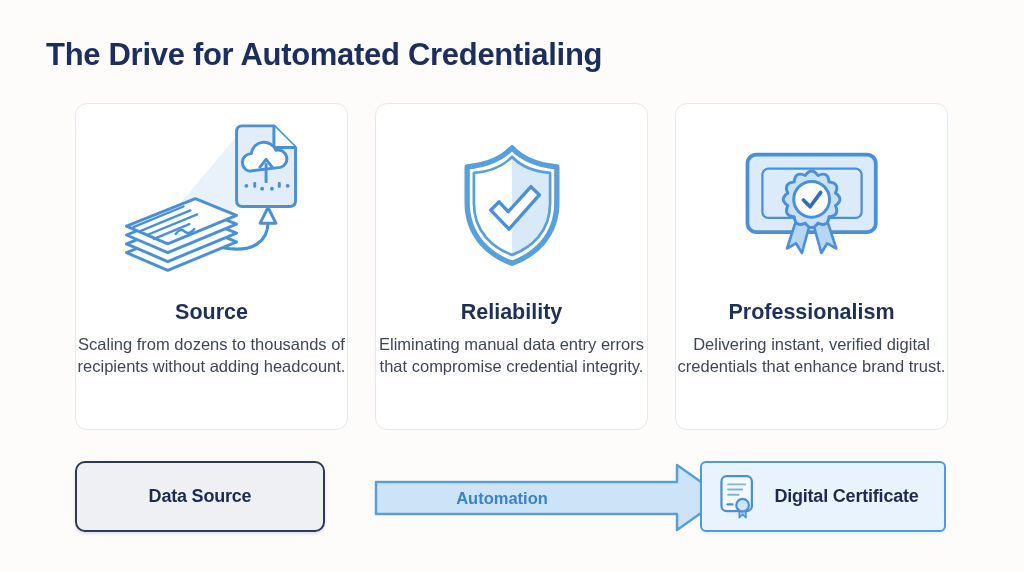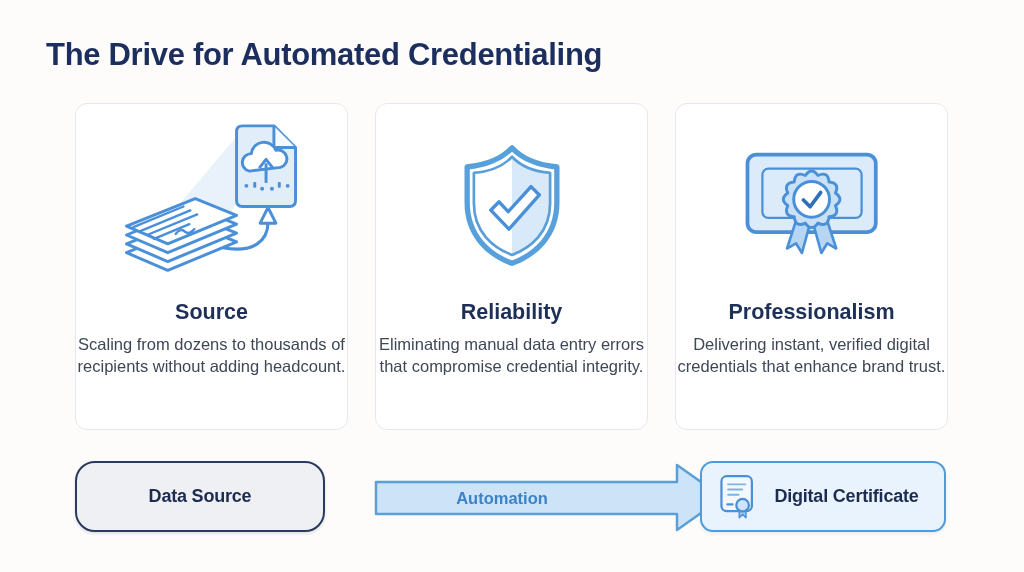--- a/index.html
+++ b/index.html
@@ -28,36 +28,36 @@
   .card-heading{
     margin:0;font-size:21.5px;font-weight:bold;color:#1e3057;
   }
   .card-desc{
     margin:9px 0 0;font-size:16.5px;line-height:1.32;color:#3f4757;
     text-align:center;font-weight:500;
   }
   .flow{position:absolute;left:0;top:458px;width:1024px;height:82px;}
   .source-box{
     position:absolute;left:75px;top:3px;width:250px;height:71px;box-sizing:border-box;
-    background:#eef0f4;border:2px solid #2a3a5f;border-radius:20px;
+    background:#eef0f4;border:2px solid #2a3a5f;border-radius:10px;
     display:flex;align-items:center;justify-content:center;
     box-shadow:0 2px 3px rgba(25,40,75,0.12);
   }
   .source-label,.target-label{
     font-size:18px;font-weight:bold;color:#1c2b4f;letter-spacing:-0.2px;
   }
   .arrow-wrap{position:absolute;left:326px;top:0;width:352px;height:80px;padding-left:48px;}
   .arrow-label{
     position:absolute;left:0;top:0;width:352px;height:80px;
     display:flex;align-items:center;justify-content:center;
     font-size:16.5px;font-weight:bold;color:#3b82c9;
   }
   .target-box{
     position:absolute;left:700px;top:3px;width:246px;height:71px;box-sizing:border-box;
-    background:#e9f3fd;border:2px solid #4f9ad9;border-radius:13px;
+    background:#e9f3fd;border:2px solid #4f9ad9;border-radius:6px;
     display:flex;align-items:center;justify-content:center;gap:13px;
     box-shadow:0 2px 3px rgba(60,110,170,0.10);
   }
   .target-box svg{margin-left:-8px;}
 </style>
 </head>
 <body>
 
 <h1 class="page-title">The Drive for Automated Credentialing</h1>
 

